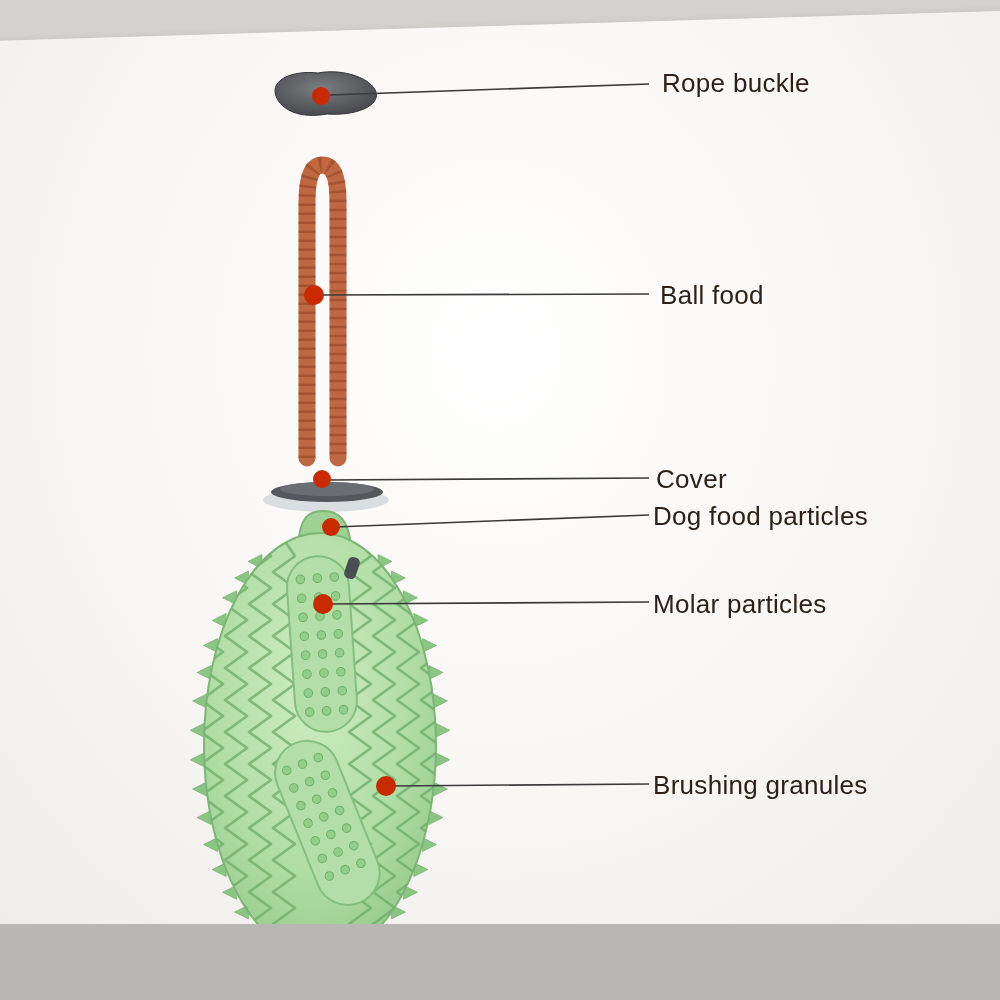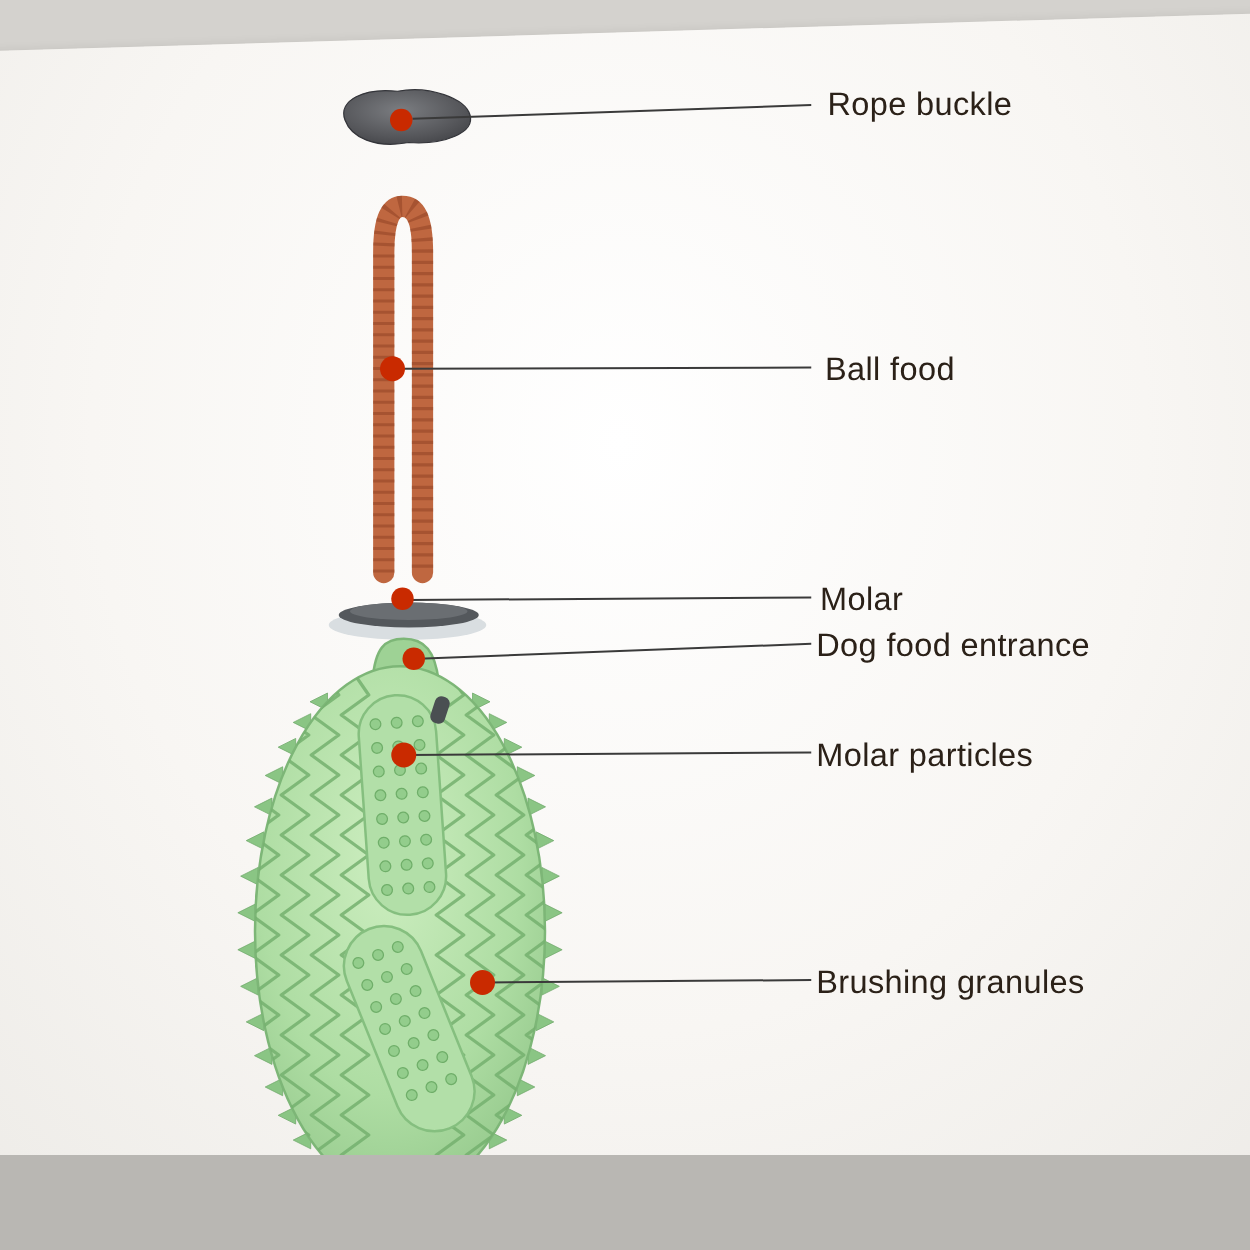--- a/index.html
+++ b/index.html
@@ -140,19 +140,19 @@
       <circle cx="322" cy="479" r="9" fill="#c92a00"></circle>
       <circle cx="331" cy="527" r="9" fill="#c92a00"></circle>
       <circle cx="323" cy="604" r="10" fill="#c92a00"></circle>
       <circle cx="386" cy="786" r="10" fill="#c92a00"></circle>
     </g>
   </svg>
 
   <div class="labels">
     <div class="label" style="left:662px; top:68px">Rope buckle</div>
     <div class="label" style="left:660px; top:280px">Ball food</div>
-    <div class="label" style="left:656px; top:464px">Molar</div>
-    <div class="label" style="left:653px; top:501px">Dog food entrance</div>
+    <div class="label" style="left:656px; top:464px">Cover</div>
+    <div class="label" style="left:653px; top:501px">Dog food particles</div>
     <div class="label" style="left:653px; top:589px">Molar particles</div>
     <div class="label" style="left:653px; top:770px">Brushing granules</div>
   </div>
 
 </div>
 
 </body></html>

